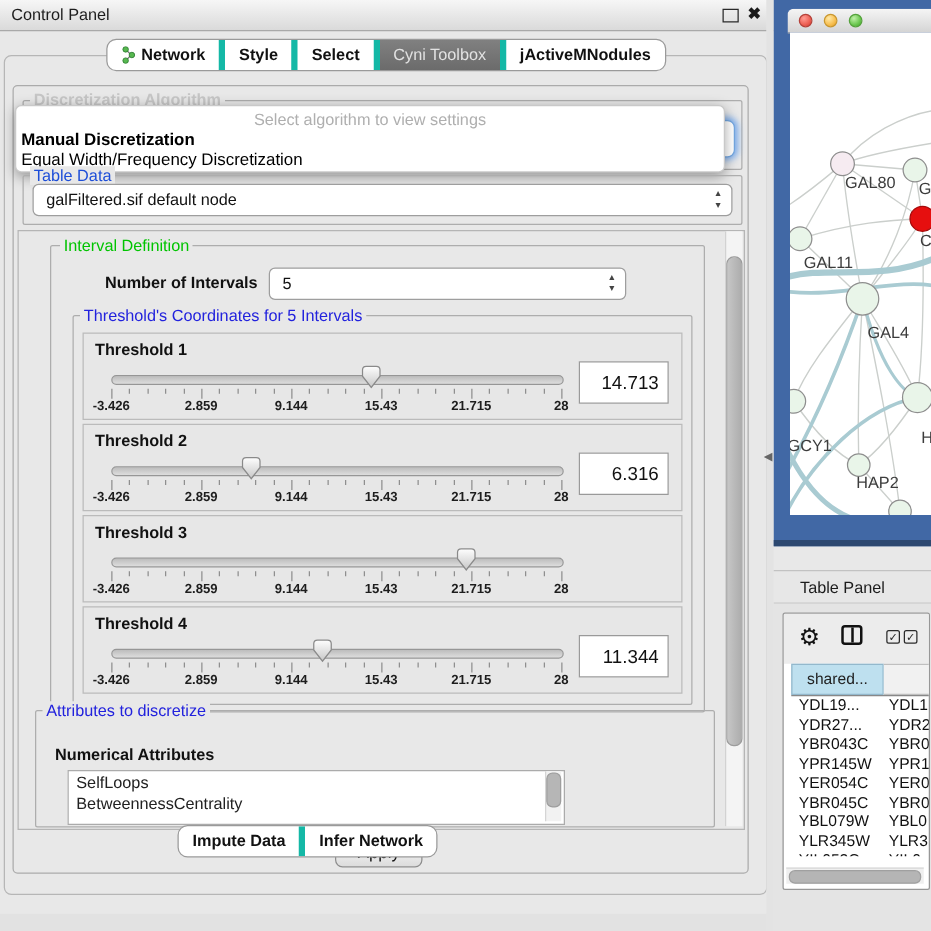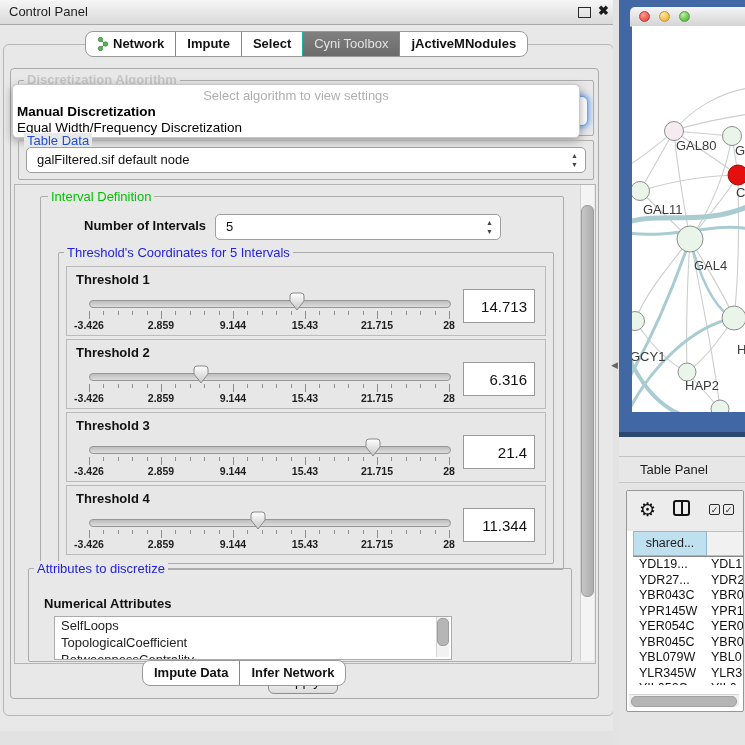--- a/index.html
+++ b/index.html
@@ -10,21 +10,21 @@
   .titlebar{left:0;top:0;width:619px;height:24px;
     background:linear-gradient(#F6F6F6,#DADADA);border-bottom:1px solid #A9A9A9;}
   .titlebar .title{position:absolute;left:9px;top:4px;font-size:13px;color:#1d1d1d;}
   .float-ic{position:absolute;left:578px;top:7px;width:11px;height:9px;border:1.5px solid #2a2a2a;}
   .close-ic{position:absolute;left:598px;top:3px;font-size:13px;font-weight:bold;color:#1a1a1a;}
 
   .pane-frame{left:3px;top:44px;width:609px;height:670px;border:1px solid #B6B6B6;border-radius:6px;}
 
   .tabbar{display:flex;background:#FFF;border:1px solid #9A9A9A;border-radius:8px;overflow:hidden;height:24px;}
   .tabbar .tab{padding:0 11px;line-height:24px;font-size:13px;font-weight:bold;color:#111;
-    border-right:1px solid #14b8a6;white-space:nowrap;display:flex;align-items:center;gap:4px;}
+    border-right:5px solid #14b8a6;white-space:nowrap;display:flex;align-items:center;gap:4px;}
   .tabbar .tab:last-child{border-right:none;}
   .tabbar .tab.active{background:linear-gradient(#808080,#6B6B6B);color:#E2E2E2;font-weight:normal;}
   #top-tabbar{left:85px;top:31px;}
   #bottom-tabbar{left:142px;top:660px;}
 
   .outer-panel{left:10px;top:68px;width:587px;height:629px;background:#E8E8E8;
     border:1px solid #ABABAB;border-radius:4px;}
 
   .group{border:1px solid #ADADAD;border-radius:2px;}
   .group-title{position:absolute;font-size:13px;background:#E8E8E8;padding:0 3px;white-space:nowrap;}
@@ -143,21 +143,21 @@
     <svg width="12" height="14" viewBox="0 0 12 14">
       <line x1="4" y1="3" x2="8" y2="7" stroke="#777" stroke-width="1"></line>
       <line x1="4" y1="11" x2="8" y2="7" stroke="#777" stroke-width="1"></line>
       <circle cx="3.5" cy="2.5" r="2.2" fill="#57B84F" stroke="#2E7D32" stroke-width=".7"></circle>
       <circle cx="8.5" cy="7" r="2.2" fill="#57B84F" stroke="#2E7D32" stroke-width=".7"></circle>
       <circle cx="3.5" cy="11.5" r="2.2" fill="#57B84F" stroke="#2E7D32" stroke-width=".7"></circle>
     </svg>
     <span>Network</span>
   </div>
   <div class="tab">
-      <span>Impute</span>
+      <span>Style</span>
     </div>
   <div class="tab">
       <span>Select</span>
     </div>
   <div class="tab active">
       <span>Cyni Toolbox</span>
     </div>
   <div class="tab">
       <span>jActiveMNodules</span>
     </div>
@@ -345,21 +345,20 @@
         <i style="left: 360px; height: 8px;"></i>
       </div>
     <div class="tick-labels">
         <span style="left: 0px;">-3.426</span>
         <span style="left: 72px;">2.859</span>
         <span style="left: 144px;">9.144</span>
         <span style="left: 216px;">15.43</span>
         <span style="left: 288px;">21.715</span>
         <span style="left: 360px;">28</span>
       </div>
-    <div class="thr-value">21.4</div>
   </div>
 
   <div class="thr-box abs" style="top: 485px;">
     <span class="thr-label">Threshold 4</span>
     <div class="track"></div>
     <div class="thumb" style="left: 191.197px;">
       <svg width="16" height="19" viewBox="0 0 16 19">
         <defs>
             <linearGradient id="thg" x1="0" y1="0" x2="0" y2="1">
           <stop offset="0" stop-color="#FEFEFE"></stop>
@@ -407,21 +406,20 @@
       </div>
     <div class="thr-value">11.344</div>
   </div>
 </div>
 
 <div class="abs group" id="attr-group"></div>
 <span class="group-title abs" id="attr-title">Attributes to discretize</span>
 <span class="abs" id="attr-sub">Numerical Attributes</span>
 <div class="abs" id="attr-list">
     <div class="item">SelfLoops</div>
-    <div class="item">TopologicalCoefficient</div>
     <div class="item">BetweennessCentrality</div>
   </div>
 <div class="abs" id="attr-scroll"></div>
 <div class="abs" id="attr-thumb"></div>
 
 <div class="abs btn" id="apply-btn">Apply</div>
 
 <div class="abs tabbar" id="bottom-tabbar">
   <div class="tab">
       <span>Impute Data</span>

